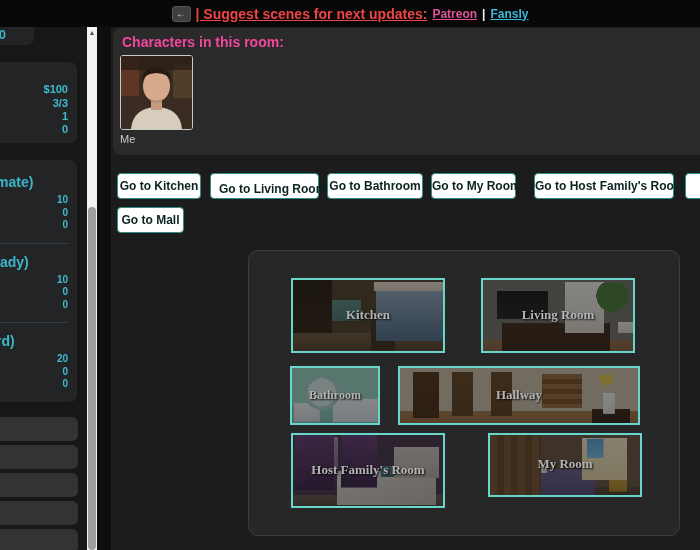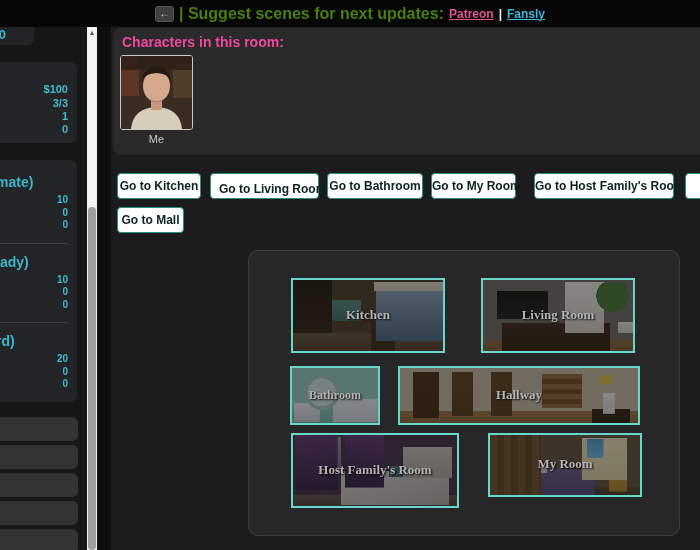--- a/index.html
+++ b/index.html
@@ -4,21 +4,21 @@
 <style>
   * { margin:0; padding:0; box-sizing:border-box; }
   html,body { width:700px; height:550px; overflow:hidden; }
   body { font-family:"Liberation Sans", sans-serif; background:#1c1c1c; position:relative; }
 
   
   .topbar { position:absolute; left:0; top:0; width:700px; height:27px; background:#070707;
             display:flex; align-items:center; justify-content:center; gap:5px; z-index:30; }
   .back-btn { width:19px; height:16px; background:#3f3f3f; border:1px solid #565656; border-radius:3px;
               color:#dcdcdc; font-size:10px; line-height:14px; text-align:center; cursor:pointer; }
-  .topbar-text { color:#4d7c0f; font-size:16px; font-weight:bold; }
+  .topbar-text { color:#ef4444; font-size:14px; font-weight:bold;text-decoration:underline; }
   .toplink { font-size:12px; font-weight:bold; text-decoration:underline; cursor:pointer; }
   .toplink.patreon { color:#de5596; }
   .toplink.fansly  { color:#3cb9de; }
   .topsep { color:#f2f2f2; font-size:12px; font-weight:bold; }
 
   
   .sidebar { position:absolute; left:0; top:0; width:87px; height:550px; background:#171717; z-index:1; }
   .spanel { position:absolute; left:-22px; background:#222426; border-radius:7px; }
   .panel-time { top:16px; width:56px; height:29px; }
   .time-text { position:absolute; left:6px; top:11px; color:#3eb5c9; font-size:13px; font-weight:bold;
@@ -42,21 +42,21 @@
   .gutter { position:absolute; left:97px; top:27px; width:14px; height:523px; background:#0e0e0e; }
 
   
   .main { position:absolute; left:111px; top:27px; width:589px; height:523px; background:#1c1c1c; }
 
   .char-panel { position:absolute; left:2px; top:1px; width:600px; height:127px; background:#2a2a2a; border-radius:8px; }
   .char-heading { position:absolute; left:9px; top:6px; color:#f2479e; font-size:14px; font-weight:bold; }
   .portrait { position:absolute; left:7px; top:27px; width:73px; height:75px; border:1px solid #c9c9c9;
               border-radius:3px; overflow:hidden; cursor:pointer; }
   .portrait svg { display:block; }
-  .char-name { position:absolute; left:7px; top:105px; width:73px; text-align:center; color:#c9c9c9; font-size:11px; }
+  .char-name { position:absolute; left:7px; top:105px; width:73px; color:#c9c9c9; font-size:11px; }
 
   .nav-btn { position:absolute; height:26px; background:#ffffff; color:#0b2320; border:1px solid #2f8c84;
              border-radius:4px; font-family:"Liberation Sans", sans-serif; font-size:12px; font-weight:bold;
              padding:0 11px; cursor:pointer; white-space:nowrap; }
   .nb0 { left:6px;  top:146px; width:84px; padding:0; }
   .nb1 { left:99px; top:146px; width:109px; padding:8px; }
   .nb2 { left:216px; top:146px; width:96px; padding:0; }
   .nb3 { left:320px; top:146px; width:85px; padding:0; }
   .nb4 { left:423px; top:146px; width:140px; padding:0; }
   .nb5 { left:574px; top:146px; width:110px; padding:0; }
@@ -69,21 +69,21 @@
   .thumb .art { position:absolute; inset:0; }
   .thumb::after { content:""; position:absolute; inset:0; background:rgba(10,10,12,.47); }
   .thumb-label { position:absolute; left:0; right:0; top:50%; transform:translateY(-55%); z-index:2;
                  text-align:center; color:#b4b4b4; font-size:13px; font-weight:bold;
                  text-shadow:1px 1px 2px #000; }
   .t-kitchen  { left:42px;  top:27px;  width:154px; height:75px; }
   .t-living   { left:232px; top:27px;  width:154px; height:75px; }
   .t-bath     { left:41px;  top:115px; width:90px;  height:59px; }
   .t-bath .thumb-label { font-size:12px; }
   .t-hall     { left:149px; top:115px; width:242px; height:59px; }
-  .t-host     { left:42px;  top:182px; width:168px; height:75px; }
+  .t-host     { left:42px;  top:182px; width:154px; height:75px; }
   .t-myroom   { left:223px; top:182px; width:154px; height:64px;margin-left:16px; }
 
   
   .art-kitchen { background:
       linear-gradient(#e9e2d2,#d8cfba) 100% 4%/46% 13% no-repeat,
       linear-gradient(180deg,#93aabc,#55708a) 102% 52%/46% 72% no-repeat,
       linear-gradient(#43331f,#43331f) 62% 100%/16% 42% no-repeat,
       linear-gradient(#6f5b42,#5c4730) 50% 100%/100% 26% no-repeat,
       linear-gradient(#2d2114,#3a2c1c) 0 0/26% 100% no-repeat,
       linear-gradient(#5f8f85,#4c7a70) 30% 40%/22% 30% no-repeat,

